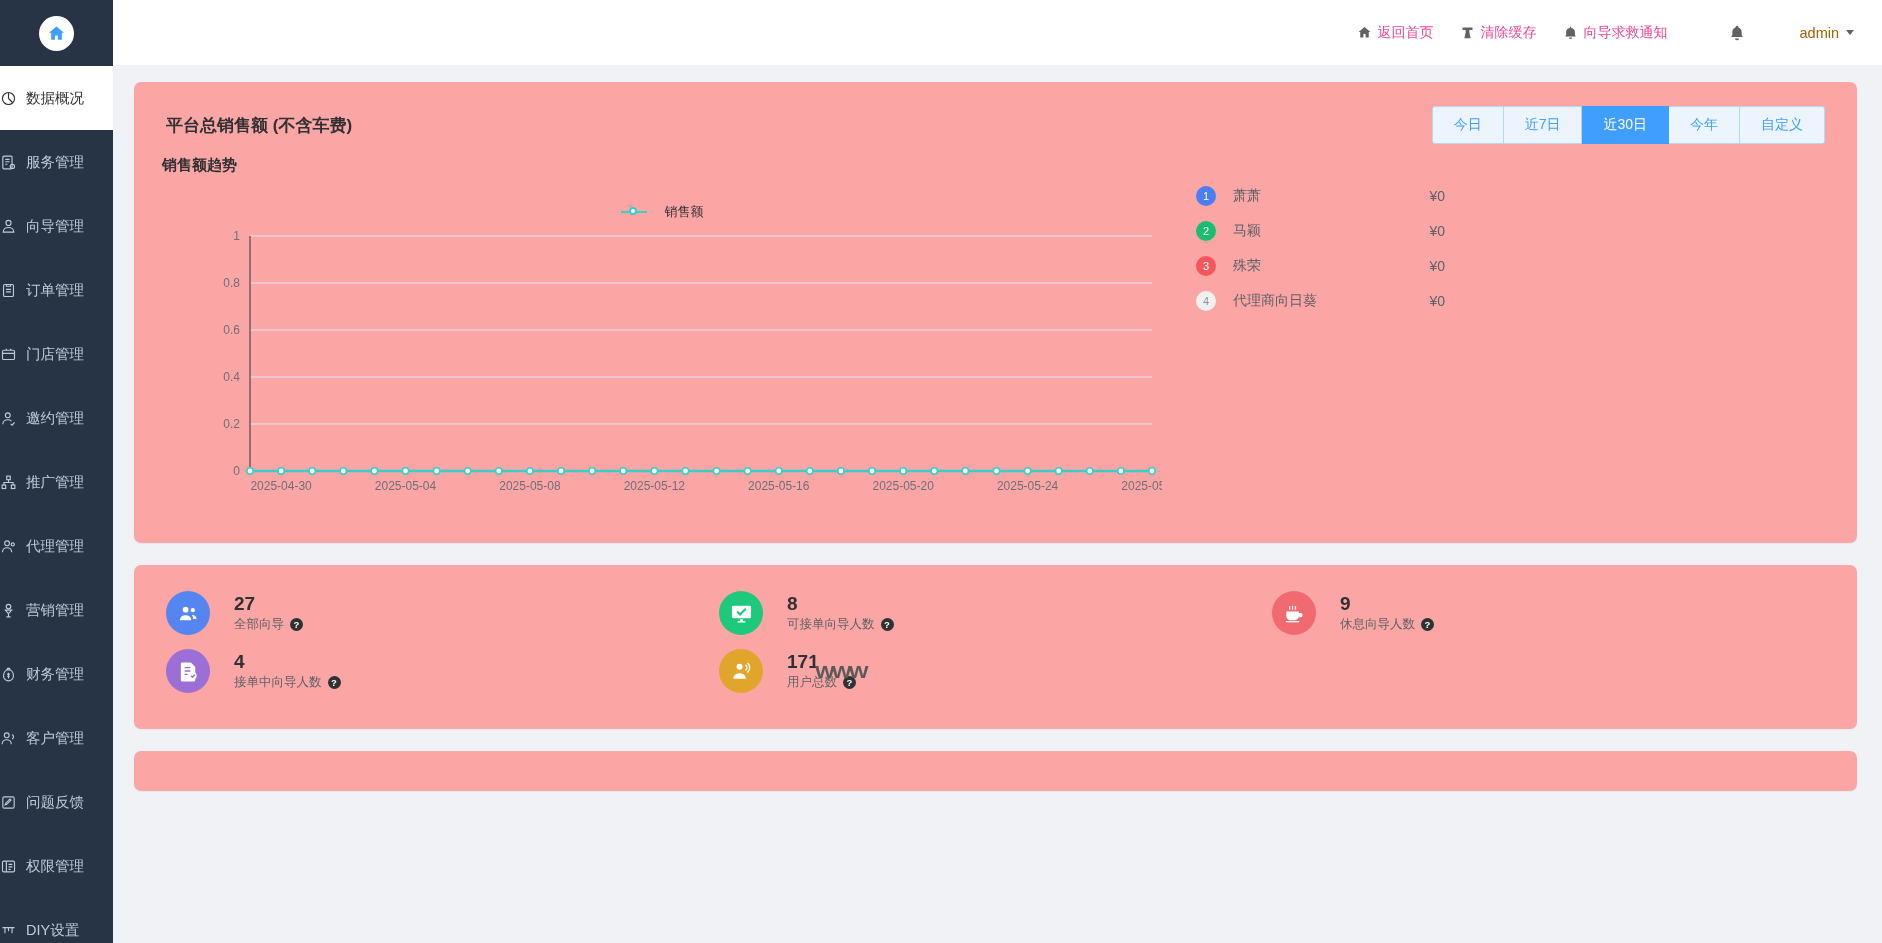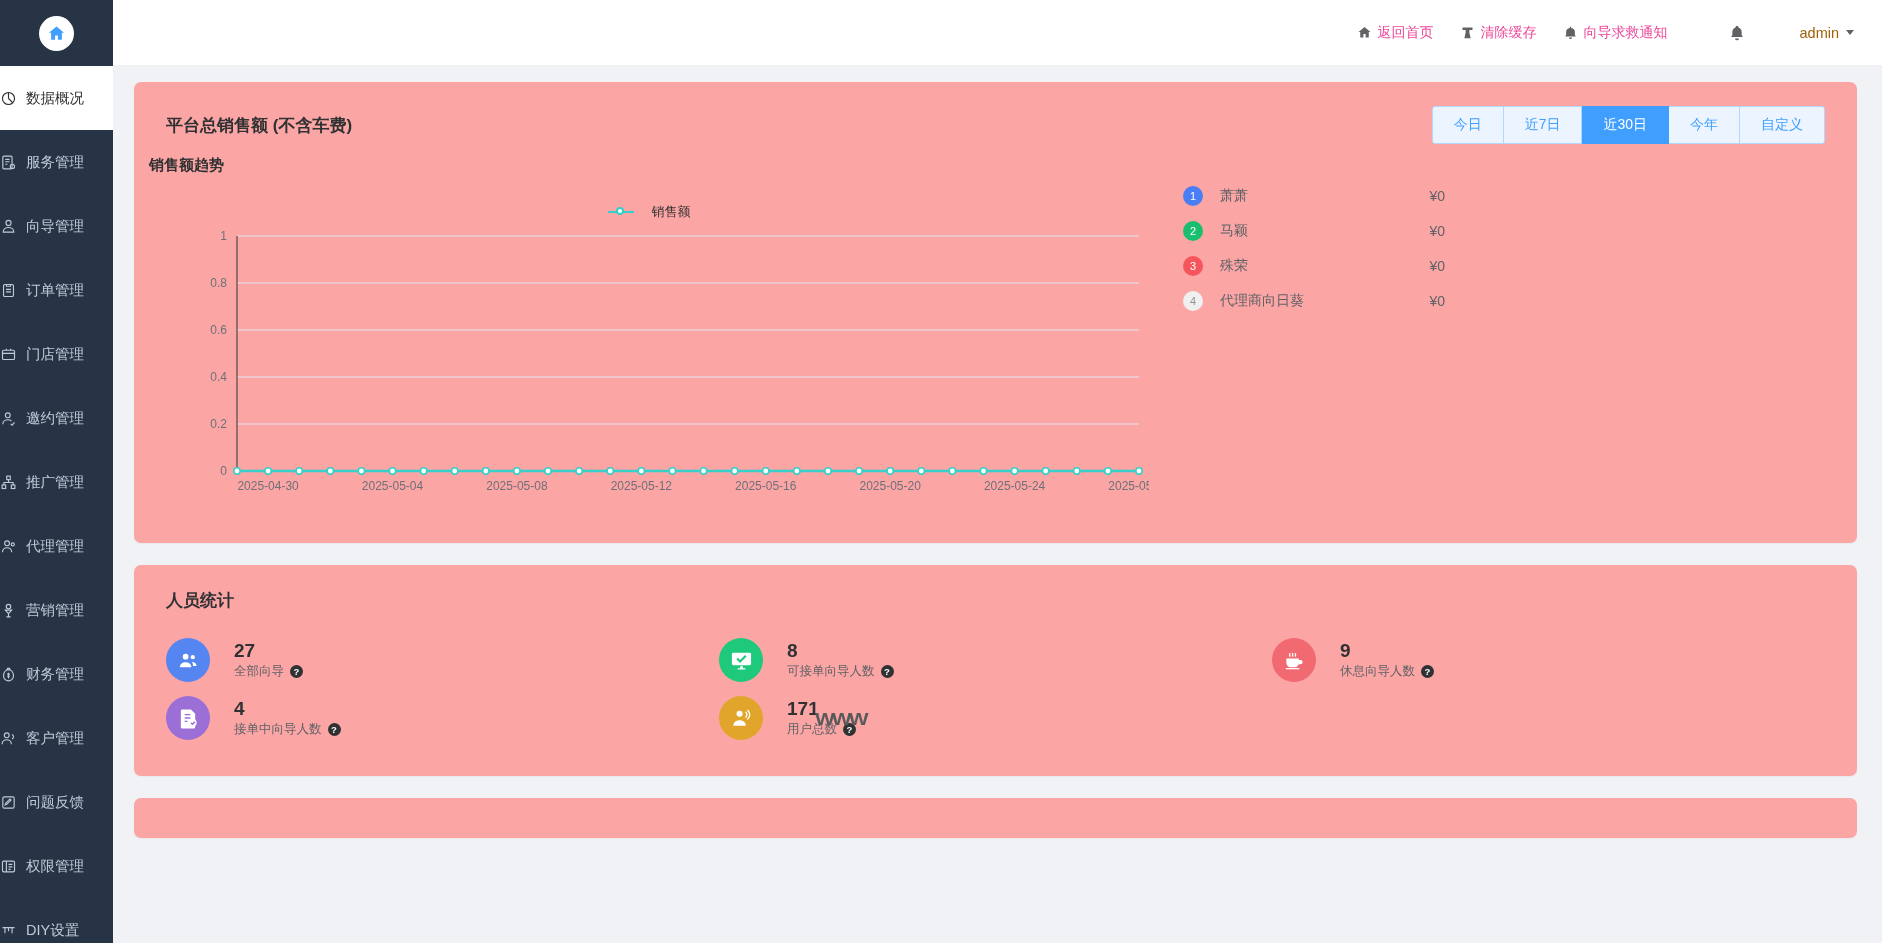--- a/index.html
+++ b/index.html
@@ -85,21 +85,21 @@
   .seg { display: flex; border-radius: 3px; overflow: hidden; }
   .seg-btn {
     padding: 9px 21px; font-size: 14px; color: #409eff;
     background: #ecf5ff; border: 1px solid #b3d8ff;
     border-left-width: 0; cursor: pointer; white-space: nowrap;
   }
   .seg-btn:first-child { border-left-width: 1px; border-radius: 3px 0 0 3px; }
   .seg-btn:last-child { border-radius: 0 3px 3px 0; }
   .seg-btn.active { background: #409eff; color: #ffffff; border-color: #409eff; }
 
-  .panels { display: flex; padding: 0 32px 22px 15px; }
+  .panels { display: flex; padding: 0 32px 22px 28px; }
   .panel-left { width: 1010px; }
   .panel-right { flex: 1; padding-left: 24px; }
   .panel-title { font-size: 15px; font-weight: bold; color: #303133; margin-bottom: 6px; }
 
   
   .chart-box { position: relative; width: 1000px; height: 340px; }
   .legend {
     position: absolute; top: 22px; left: 0; width: 1000px;
     display: flex; justify-content: center; align-items: center; gap: 18px;
     font-size: 13px; color: #333;
@@ -504,21 +504,20 @@
                 <span class="rank-val">¥0</span>
               </div>
 
             </div>
           </div>
 
         </div>
       </section>
 
       <section class="card">
-        <div class="stats-title">人员统计</div>
         <div class="stats-grid">
 
           <div class="stat">
             <span class="stat-ico" id="ico0" style="background: rgb(85, 133, 240);">
               <svg viewBox="0 0 24 24">
                   <circle cx="9" cy="8" r="3"></circle>
                   <circle cx="16.5" cy="8.5" r="2.2"></circle>
                   <path d="M3 19c0-3.2 2.7-5.2 6-5.2s6 2 6 5.2zM15.5 13.2c2.8.2 5 2 5 4.6h-3.7c0-1.8-.5-3.4-1.3-4.6z"></path>
                 </svg>
             </span>

